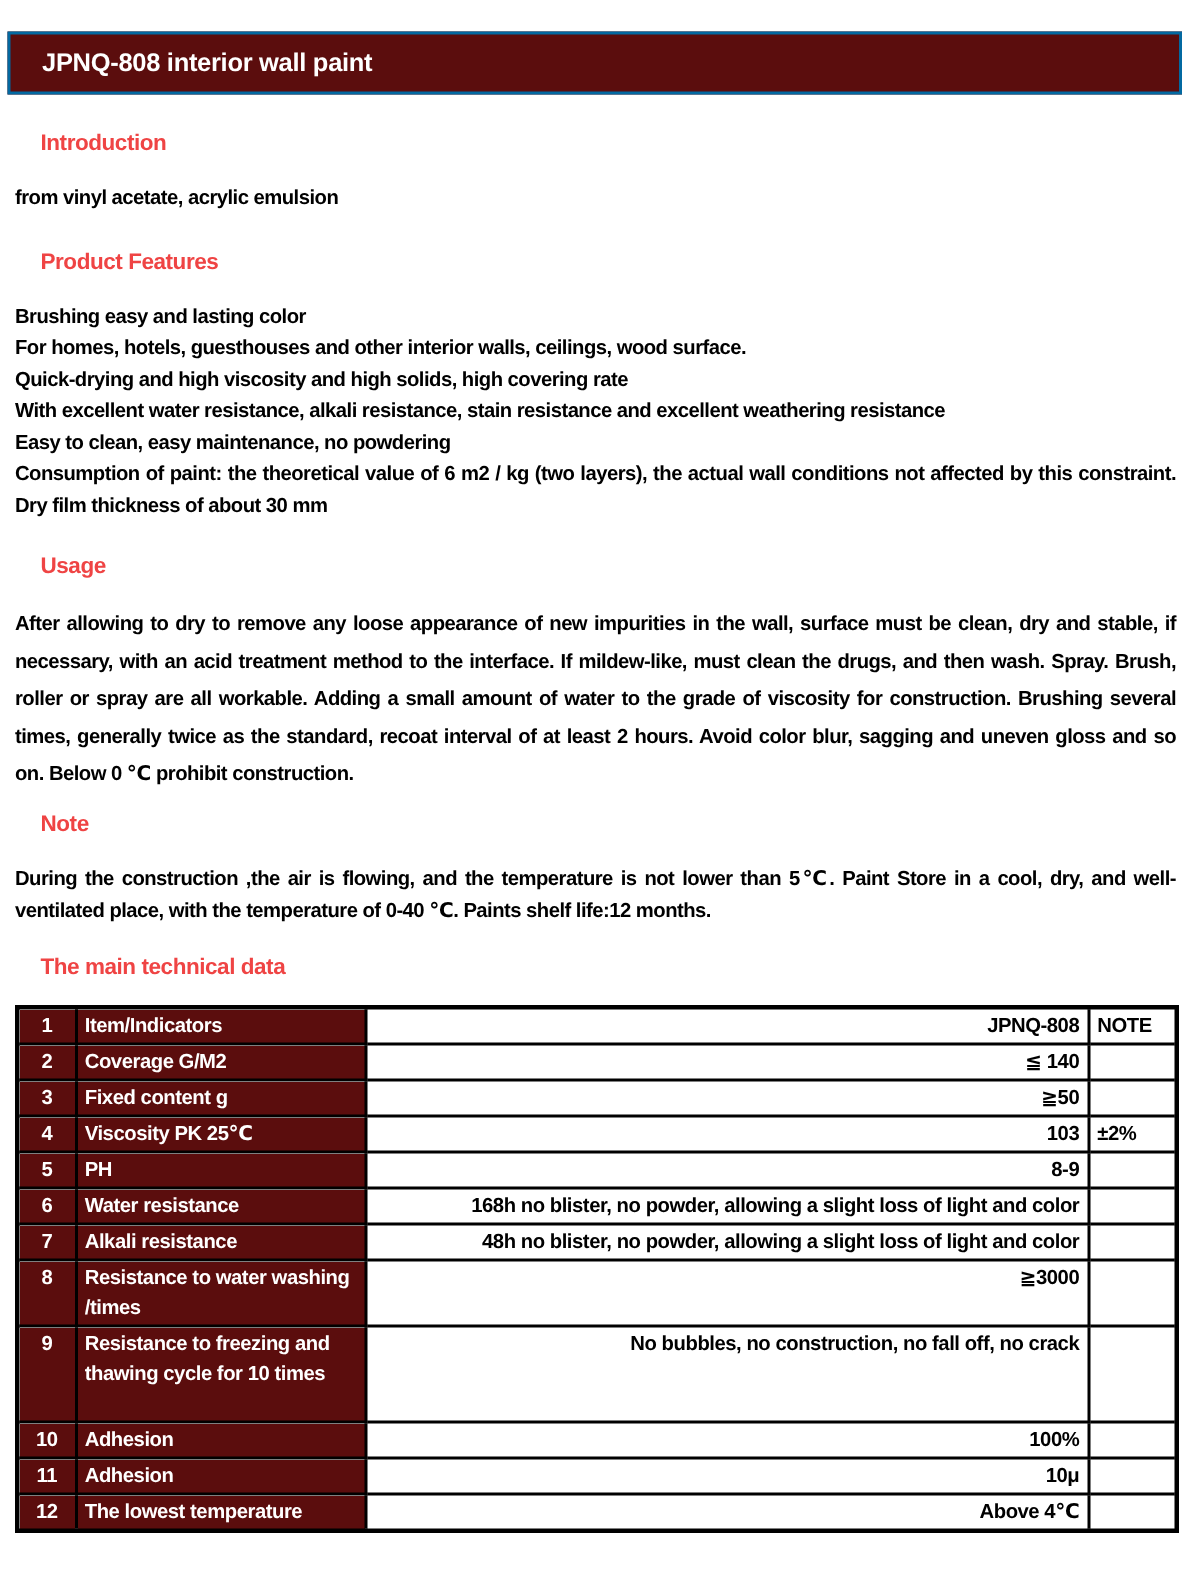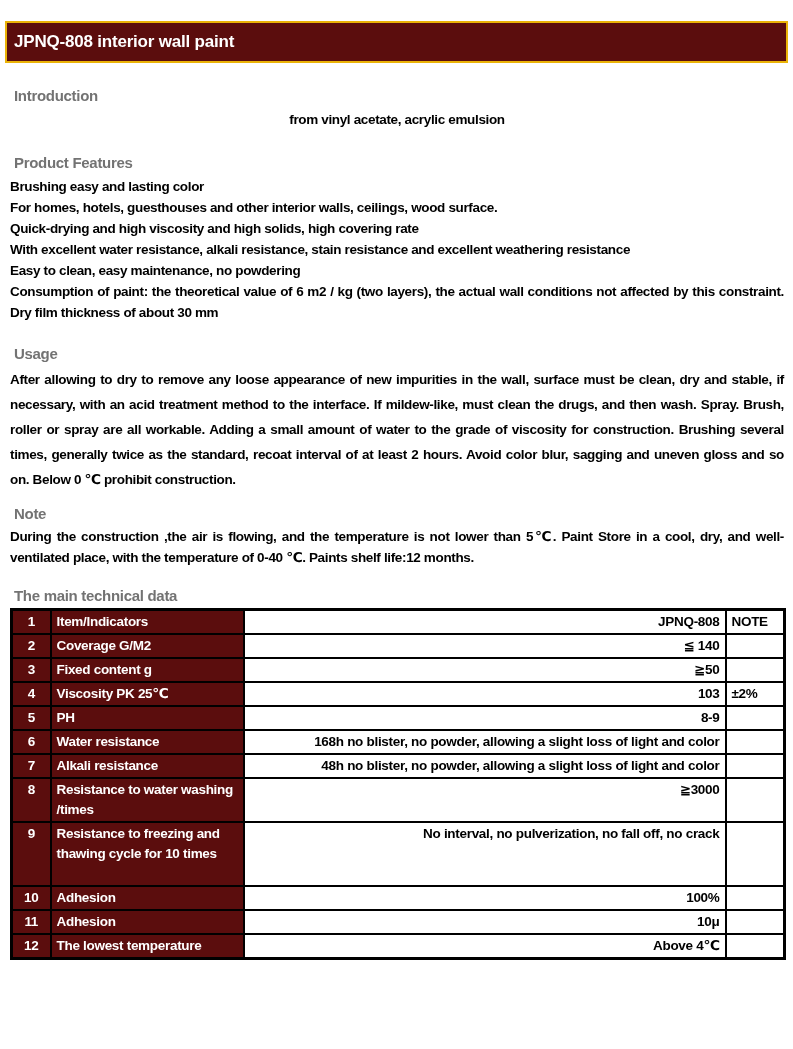--- a/index.html
+++ b/index.html
@@ -8,51 +8,51 @@
     background:#ffffff;
     font-family:"Liberation Sans","DejaVu Sans",sans-serif;
     font-weight:bold;
     color:#000;
     overflow:hidden;
   }
   .header-bar {
     margin:21px 5px 0 5px;
     height:38px;
     background:#5B0D0D;
-    border:2px solid #eab308;
+    border:2px solid #0369a1;
     display:flex;
     align-items:center;
-    padding-left:7px;
+    padding-left:21px;
     box-sizing:content-box;
   }
   .header-title {
     color:#fff;
     font-size:17px;
     letter-spacing:-0.2px;
   }
   .content { padding:0 9px 0 10px; }
   .section-heading {
-    color:#737373;
+    color:#ef4444;
     font-size:15px;
     line-height:16px;
-    margin:4px;
+    margin:17px;
     letter-spacing:-0.3px;
   }
   .mt-intro { margin-top:25px; }
   .mt-sect  { margin-top:25px; }
   .mt-usage { margin-top:23px; }
   .mt-note  { margin-top:14px; }
   .mt-tech  { margin-top:20px; }
   .body-text {
     font-size:13.5px;
     line-height:21px;
     letter-spacing:-0.35px;
     margin:0;
   }
-  .intro-body { margin-top:5px;text-align:center; }
+  .intro-body { margin-top:5px; }
   .features { margin-top:5px; }
   .feature-line { text-align:justify; }
   .usage-par {
     margin-top:5px;
     line-height:25px;
     text-align:justify;
   }
   .note-par {
     margin-top:0;
     text-align:justify;
@@ -166,21 +166,21 @@
         </tr>
         <tr class="r-tall2">
           <td class="dk c-num">8</td>
           <td class="dk c-item">Resistance to water washing /times</td>
           <td class="c-val">≧3000</td>
           <td class="c-note"></td>
         </tr>
         <tr class="r-tall3">
           <td class="dk c-num">9</td>
           <td class="dk c-item">Resistance to freezing and thawing cycle for 10 times</td>
-          <td class="c-val">No interval, no pulverization, no fall off, no crack</td>
+          <td class="c-val">No bubbles, no construction, no fall off, no crack</td>
           <td class="c-note"></td>
         </tr>
         <tr>
           <td class="dk c-num">10</td>
           <td class="dk c-item">Adhesion</td>
           <td class="c-val">100%</td>
           <td class="c-note"></td>
         </tr>
         <tr>
           <td class="dk c-num">11</td>

